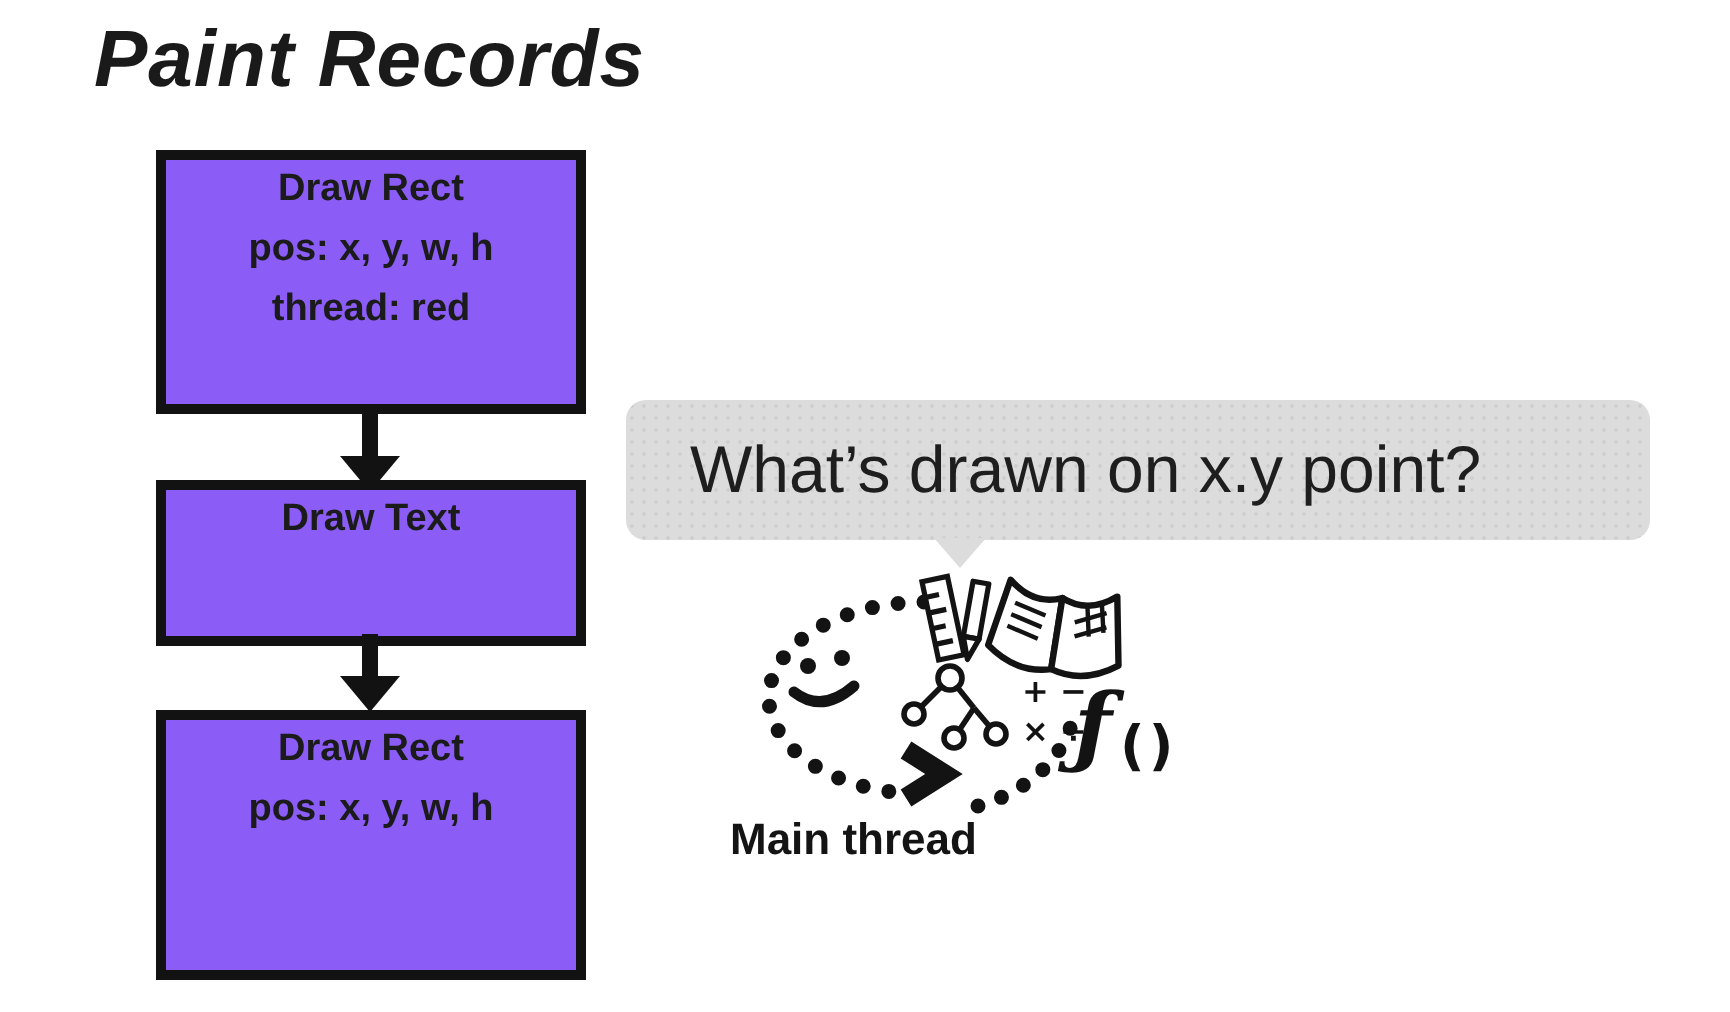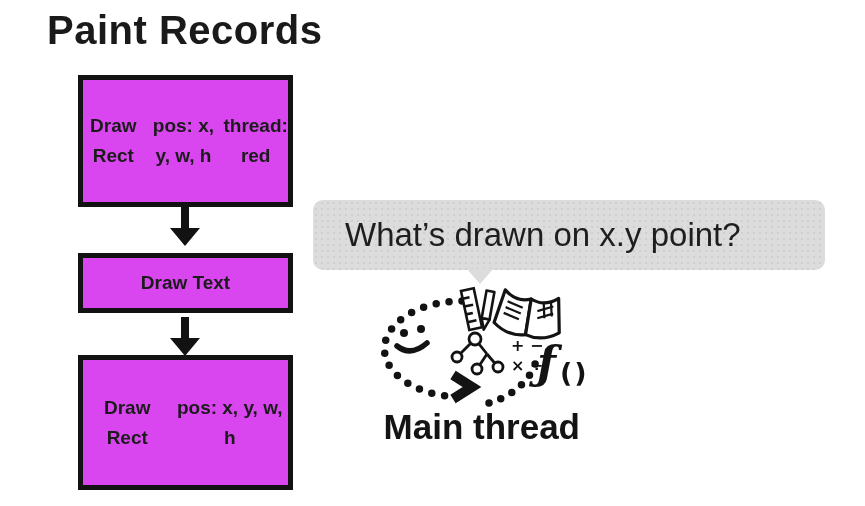--- a/index.html
+++ b/index.html
@@ -13,39 +13,40 @@
   }
   .stage { position: absolute; inset: 0; }
 
   .title {
     position: absolute;
     left: 47px; top: 8px;
     font-size: 40px;
     font-weight: 700;
     letter-spacing: 0.5px;
     color: #1a1a1a;
+    font-style: italic;
   }
 
   .flow-box {
     position: absolute;
     left: 78px;
     width: 215px;
     border: 5px solid #121212;
-    background: #d946ef;
+    background: #8b5cf6;
     display: flex;
-    justify-content: center;
+    flex-direction: column;
     align-items: center;
     text-align: center;
     font-size: 19px;
     font-weight: 700;
     line-height: 30px;
     color: #1b1b1b;
   }
   .box-1 { top: 75px;  height: 132px; }
-  .box-2 { top: 253px; height: 60px;  }
+  .box-2 { top: 240px; height: 83px;  }
   .box-3 { top: 355px; height: 135px; }
 
   .flow-arrow { position: absolute; left: 170px; width: 30px; }
   .arrow-1 { top: 206px; }
   .arrow-2 { top: 317px; }
   .flow-arrow .stem { width: 8px; margin: 0 auto; background: #121212; }
   .arrow-1 .stem { height: 22px; }
   .arrow-2 .stem { height: 21px; }
   .flow-arrow .head {
     width: 0; height: 0;
@@ -81,22 +82,22 @@
   .doodle-svg {
     position: absolute;
     left: 365px; top: 283px;
     width: 230px; height: 125px;
   }
 
   .main-thread-label {
     position: absolute;
     left: 365px; top: 407px;
     width: 215px;
-    text-align: right;
-    font-size: 35px;
+    text-align: left;
+    font-size: 22px;
     font-weight: 700;
     color: #141414;
   }
 </style>
 </head>
 <body>
 
 <div class="stage">
 
   <div class="title">Paint Records</div>

